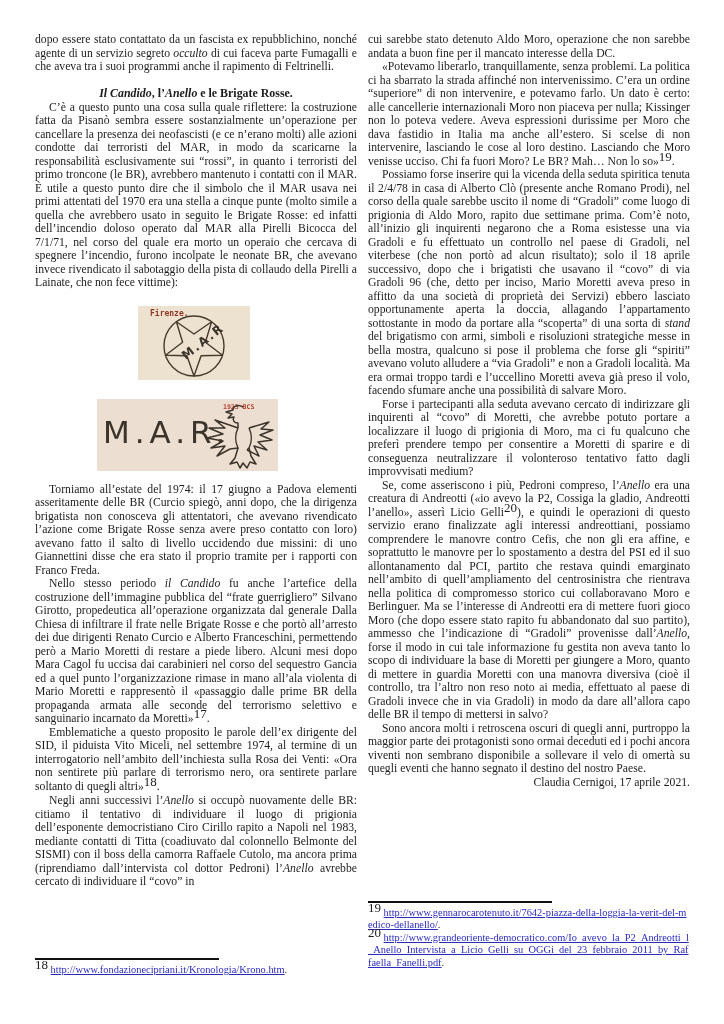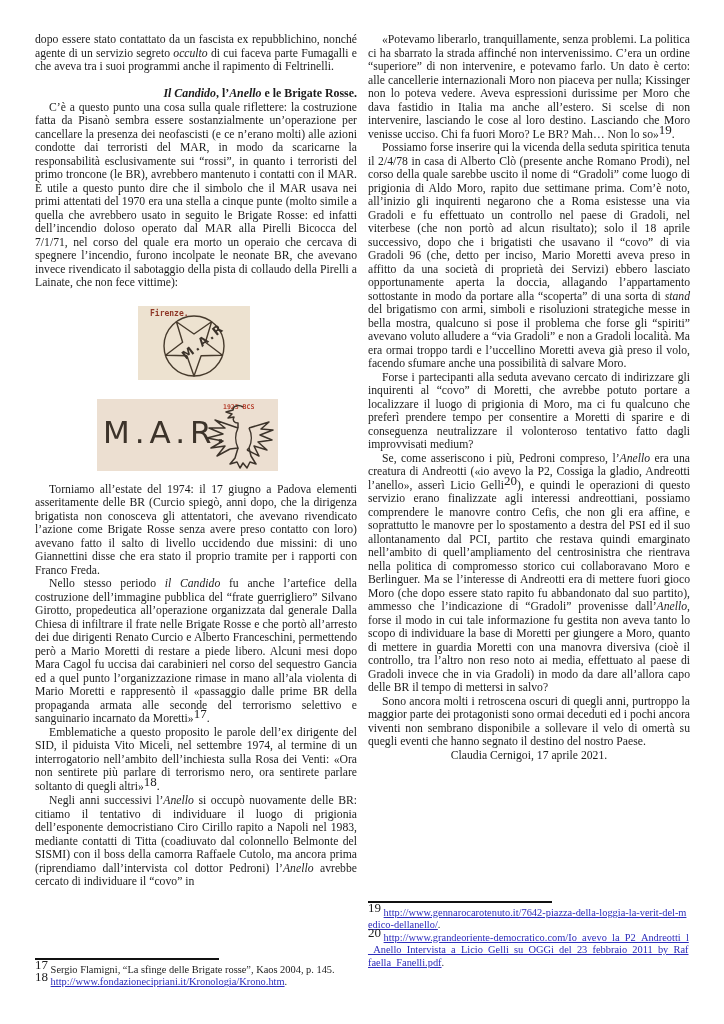--- a/index.html
+++ b/index.html
@@ -4,29 +4,29 @@
 <style>
   html,body{margin:0;padding:0;}
   body{width:724px;height:1024px;background:#f2f2f2;font-family:"Liberation Serif", serif;}
   .page{position:relative;width:724px;height:1024px;background:#ffffff;color:#1c1c1c;overflow:hidden;}
   .col{position:absolute;top:33px;width:322px;height:991px;font-size:11.7px;line-height:13.5px;text-align:justify;}
   .col-left{left:35px;}
   .col-right{left:368px;}
   .col p{margin:0;}
   p.indent{text-indent:14px;}
   p.sp-before{margin-top:1px;}
-  h2.art-heading{margin:12px 0 1px 0;font-size:11.9px;line-height:14px;text-align:right;font-weight:bold;}
+  h2.art-heading{margin:12px 0 1px 0;font-size:11.9px;line-height:14px;text-align:center;font-weight:bold;}
   .it{font-style:italic;}
   .bd{font-weight:bold;}
   .sup{font-size:13px;position:relative;top:-4px;line-height:0;}
   a{color:#2b2bbb;word-break:break-all;}
   .fig{margin:16px 0;}
   .fig-star{margin-left:103px;}
   .fig-eagle{margin:3px 0 8px 62px;}
-  .signature{margin-top:13px;text-align:center;}
+  .signature{margin-top:13px;text-align:right;}
   .footnotes{position:absolute;left:0;width:322px;font-size:10.4px;line-height:12.4px;text-align:left;}
   .fn-left{top:925px;}
   .fn-right{top:868px;}
   .fnsep{width:184px;border-top:2px solid #111;margin-bottom:4px;}
   .footnotes p{margin:0;}
   .marhand{font-family:"DejaVu Sans", sans-serif;font-size:31px;letter-spacing:5px;fill:#3c332a;}
   .stamp-red{font-family:"DejaVu Sans Mono", monospace;font-size:6.5px;fill:#b6402e;font-weight:bold;}
   .typewriter{font-family:"DejaVu Sans Mono", monospace;font-size:8px;fill:#8e3626;font-weight:bold;}
   .mar-star-text{font-family:"DejaVu Sans", sans-serif;font-size:12px;letter-spacing:2px;fill:#3c332a;font-weight:bold;}
 </style>
@@ -66,26 +66,26 @@
       </svg>
     </figure>
 
     <p class="indent sp-before"><span>Torniamo all’estate del 1974: il 17 giugno a Padova elementi asseritamente delle BR (Curcio spiegò, anni dopo, che la dirigenza brigatista non conosceva gli attentatori, che avevano rivendicato l’azione come Brigate Rosse senza avere preso contatto con loro) avevano fatto il salto di livello uccidendo due missini: di uno Giannettini disse che era stato il proprio tramite per i rapporti con Franco Freda.</span></p>
     <p class="indent"><span>Nello stesso periodo </span><span class="it">il Candido</span><span> fu anche l’artefice della costruzione dell’immagine pubblica del “frate guerrigliero” Silvano Girotto, propedeutica all’operazione organizzata dal generale Dalla Chiesa di infiltrare il frate nelle Brigate Rosse e che portò all’arresto dei due dirigenti Renato Curcio e Alberto Franceschini, permettendo però a Mario Moretti di restare a piede libero. Alcuni mesi dopo Mara Cagol fu uccisa dai carabinieri nel corso del sequestro Gancia ed a quel punto l’organizzazione rimase in mano all’ala violenta di Mario Moretti e rappresentò il «passaggio dalle prime BR della propaganda armata alle seconde del terrorismo selettivo e sanguinario incarnato da Moretti»</span><span class="sup">17</span><span>.</span></p>
     <p class="indent"><span>Emblematiche a questo proposito le parole dell’ex dirigente del SID, il piduista Vito Miceli, nel settembre 1974, al termine di un interrogatorio nell’ambito dell’inchiesta sulla Rosa dei Venti: «Ora non sentirete più parlare di terrorismo nero, ora sentirete parlare soltanto di quegli altri»</span><span class="sup">18</span><span>.</span></p>
     <p class="indent sp-before"><span>Negli anni successivi l’</span><span class="it">Anello</span><span> si occupò nuovamente delle BR: citiamo il tentativo di individuare il luogo di prigionia dell’esponente democristiano Ciro Cirillo rapito a Napoli nel 1983, mediante contatti di Titta (coadiuvato dal colonnello Belmonte del SISMI) con il boss della camorra Raffaele Cutolo, ma ancora prima (riprendiamo dall’intervista col dottor Pedroni) l’</span><span class="it">Anello</span><span> avrebbe cercato di individuare il “covo” in</span></p>
 
     <div class="footnotes fn-left">
       <div class="fnsep"></div>
-      <p><span class="sup">17</span><span> Sergio Flamigni, “La sfinge delle Brigate rosse”, Kaos 2004, p. 145.</span></p>
       <p><span class="sup">18</span><span> </span><a href="#">http://www.fondazionecipriani.it/Kronologia/Krono.htm</a><span>.</span></p>
     </div>
   </div>
 
   <div class="col col-right">
+    <p><span>cui sarebbe stato detenuto Aldo Moro, operazione che non sarebbe andata a buon fine per il mancato interesse della DC.</span></p>
     <p class="indent"><span>«Potevamo liberarlo, tranquillamente, senza problemi. La politica ci ha sbarrato la strada affinché non intervenissimo. C’era un ordine “superiore” di non intervenire, e potevamo farlo. Un dato è certo: alle cancellerie internazionali Moro non piaceva per nulla; Kissinger non lo poteva vedere. Aveva espressioni durissime per Moro che dava fastidio in Italia ma anche all’estero. Si scelse di non intervenire, lasciando le cose al loro destino. Lasciando che Moro venisse ucciso. Chi fa fuori Moro? Le BR? Mah… Non lo so»</span><span class="sup">19</span><span>.</span></p>
     <p class="indent"><span>Possiamo forse inserire qui la vicenda della seduta spiritica tenuta il 2/4/78 in casa di Alberto Clò (presente anche Romano Prodi), nel corso della quale sarebbe uscito il nome di “Gradoli” come luogo di prigionia di Aldo Moro, rapito due settimane prima. Com’è noto, all’inizio gli inquirenti negarono che a Roma esistesse una via Gradoli e fu effettuato un controllo nel paese di Gradoli, nel viterbese (che non portò ad alcun risultato); solo il 18 aprile successivo, dopo che i brigatisti che usavano il “covo” di via Gradoli 96 (che, detto per inciso, Mario Moretti aveva preso in affitto da una società di proprietà dei Servizi) ebbero lasciato opportunamente aperta la doccia, allagando l’appartamento sottostante in modo da portare alla “scoperta” di una sorta di </span><span class="it">stand</span><span> del brigatismo con armi, simboli e risoluzioni strategiche messe in bella mostra, qualcuno si pose il problema che forse gli “spiriti” avevano voluto alludere a “via Gradoli” e non a Gradoli località. Ma era ormai troppo tardi e l’uccellino Moretti aveva già preso il volo, facendo sfumare anche una possibilità di salvare Moro.</span></p>
     <p class="indent"><span>Forse i partecipanti alla seduta avevano cercato di indirizzare gli inquirenti al “covo” di Moretti, che avrebbe potuto portare a localizzare il luogo di prigionia di Moro, ma ci fu qualcuno che preferì prendere tempo per consentire a Moretti di sparire e di conseguenza neutralizzare il volonteroso tentativo fatto dagli improvvisati medium?</span></p>
     <p class="indent"><span>Se, come asseriscono i più, Pedroni compreso, l’</span><span class="it">Anello</span><span> era una creatura di Andreotti («io avevo la P2, Cossiga la gladio, Andreotti l’anello», asserì Licio Gelli</span><span class="sup">20</span><span>), e quindi le operazioni di questo servizio erano finalizzate agli interessi andreottiani, possiamo comprendere le manovre contro Cefis, che non gli era affine, e soprattutto le manovre per lo spostamento a destra del PSI ed il suo allontanamento dal PCI, partito che restava quindi emarginato nell’ambito di quell’ampliamento del centrosinistra che rientrava nella politica di compromesso storico cui collaboravano Moro e Berlinguer. Ma se l’interesse di Andreotti era di mettere fuori gioco Moro (che dopo essere stato rapito fu abbandonato dal suo partito), ammesso che l’indicazione di “Gradoli” provenisse dall’</span><span class="it">Anello</span><span>, forse il modo in cui tale informazione fu gestita non aveva tanto lo scopo di individuare la base di Moretti per giungere a Moro, quanto di mettere in guardia Moretti con una manovra diversiva (cioè il controllo, tra l’altro non reso noto ai media, effettuato al paese di Gradoli invece che in via Gradoli) in modo da dare all’allora capo delle BR il tempo di mettersi in salvo?</span></p>
     <p class="indent"><span>Sono ancora molti i retroscena oscuri di quegli anni, purtroppo la maggior parte dei protagonisti sono ormai deceduti ed i pochi ancora viventi non sembrano disponibile a sollevare il velo di omertà su quegli eventi che hanno segnato il destino del nostro Paese.</span></p>
     <p class="signature">Claudia Cernigoi, 17 aprile 2021.</p>
 
     <div class="footnotes fn-right">
       <div class="fnsep"></div>
       <p><span class="sup">19</span><span> </span><a href="#">http://www.gennarocarotenuto.it/7642-piazza-della-loggia-la-verit-del-medico-dellanello/</a><span>.</span></p>

